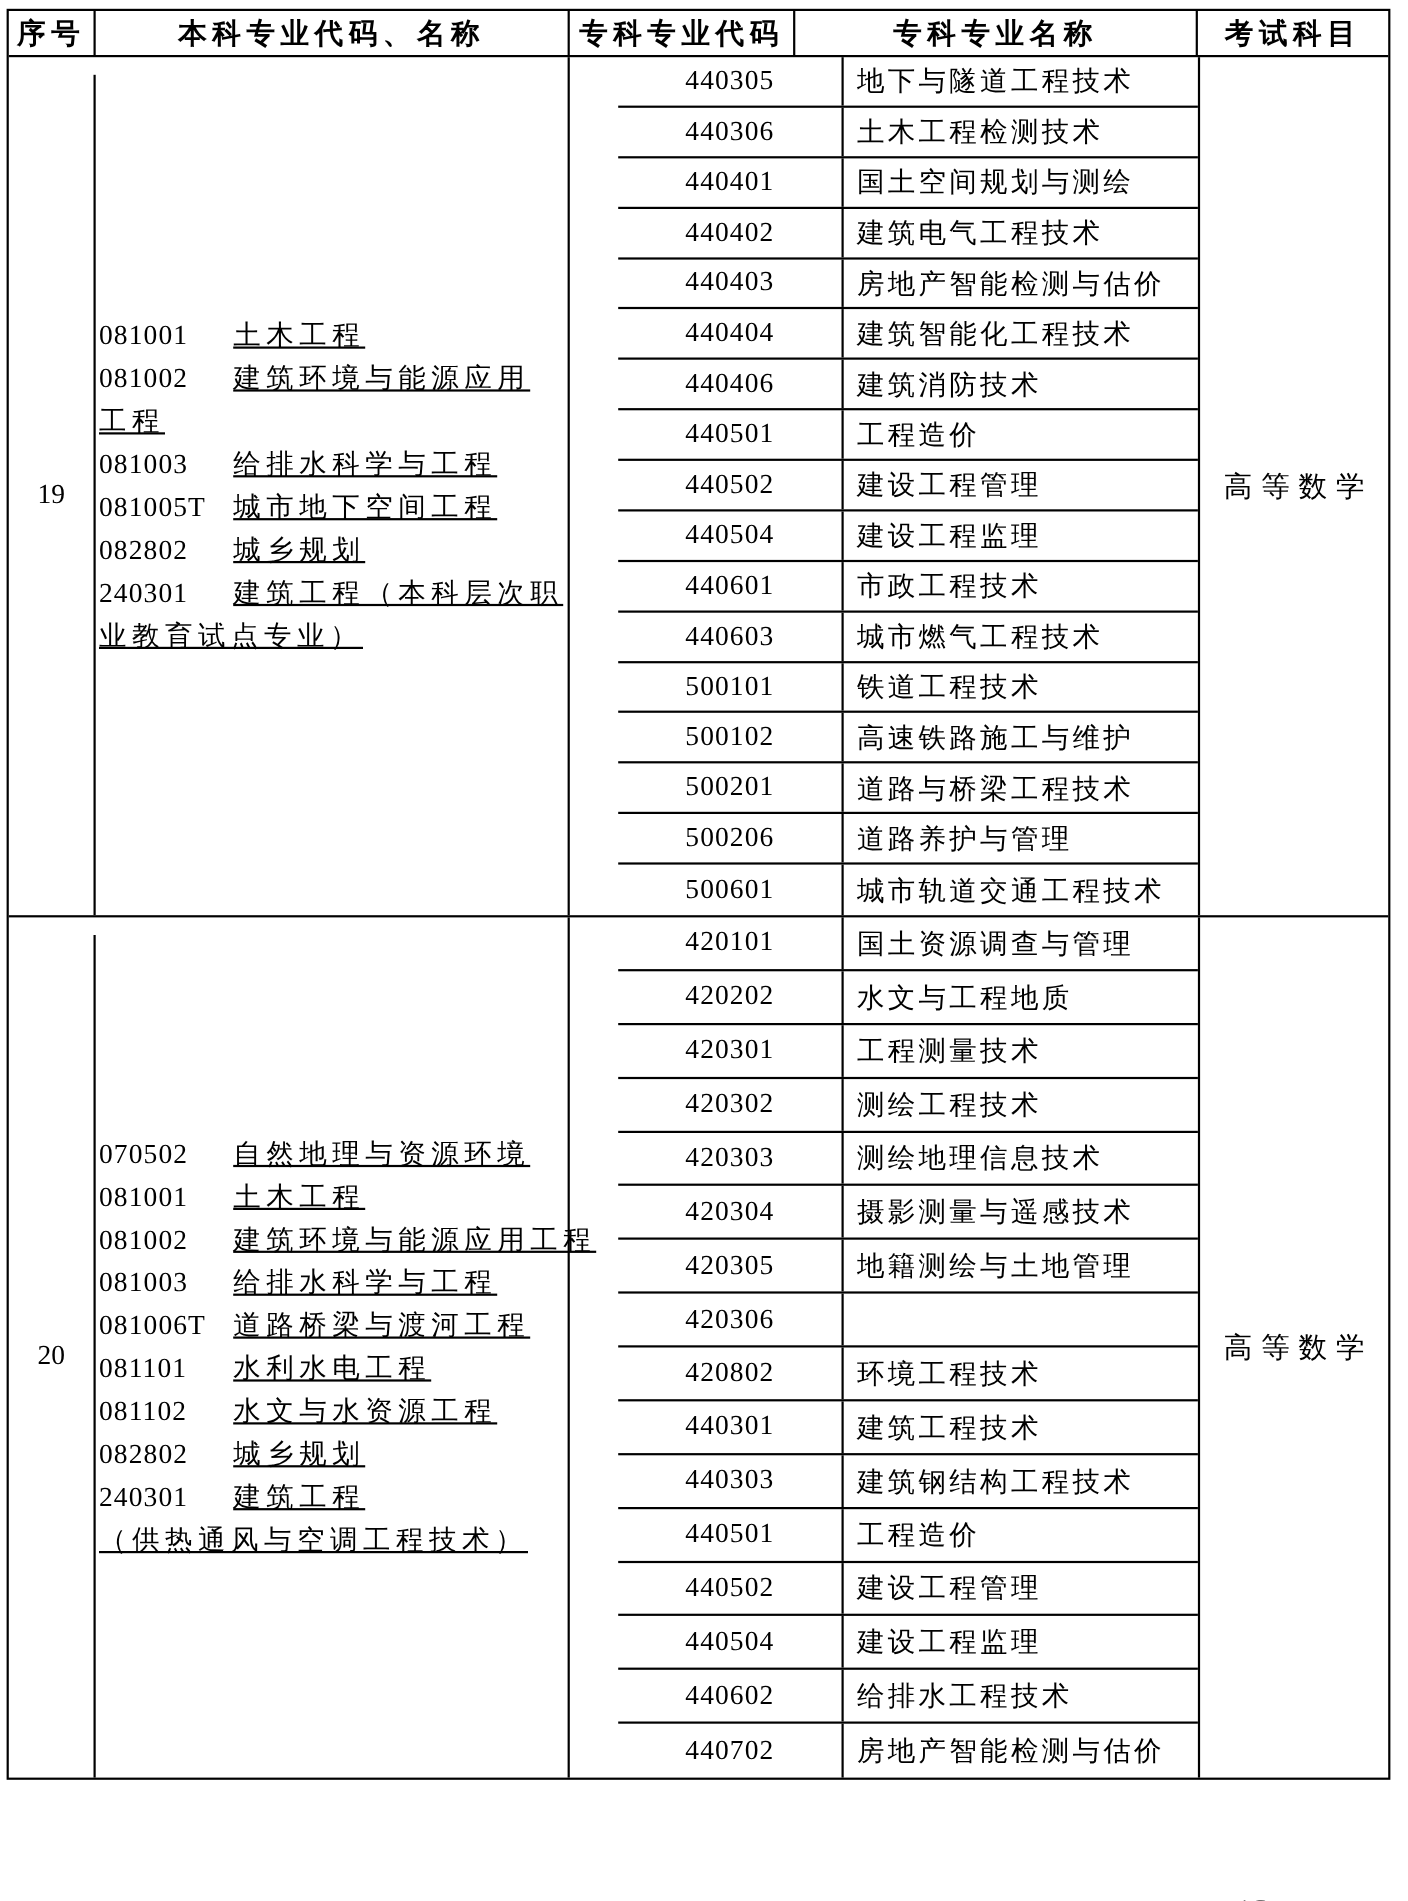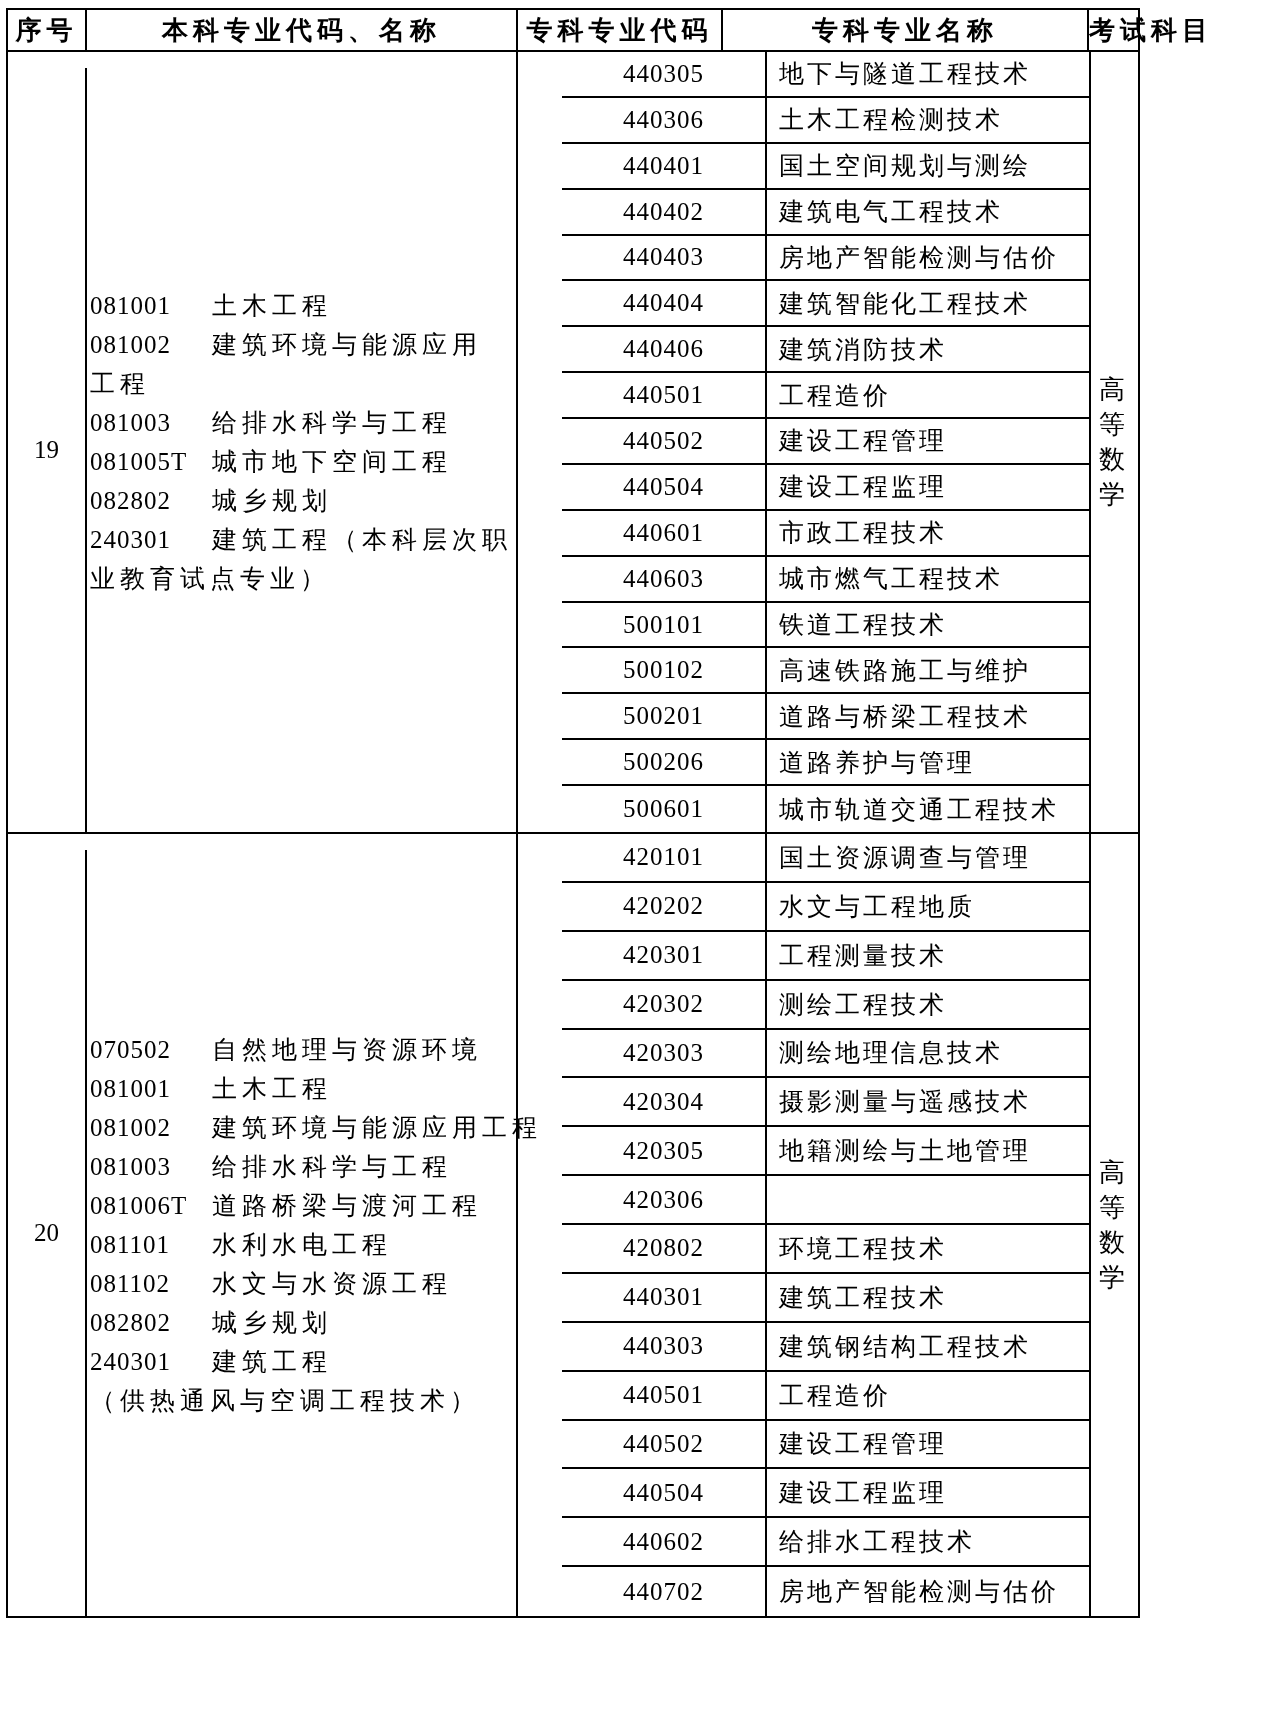--- a/index.html
+++ b/index.html
@@ -5,21 +5,21 @@
   * { box-sizing: border-box; margin: 0; padding: 0; }
   html, body { width: 1280px; height: 1728px; background: #ffffff; }
   body {
     position: relative;
     font-family: "Liberation Serif", "DejaVu Serif", serif;
     color: #000;
   }
   .tbl {
     position: absolute;
     left: 6px; top: 8px;
-    width: 1134px;
+    width: 1258px;
     border: 2px solid #000;
     background: #fff;
   }
   .hdr {
     display: grid;
     grid-template-columns: 79px 431px 205px 366px 1fr;
     height: 42px;
     border-bottom: 2px solid #000;
     font-family: "Liberation Sans", "DejaVu Sans", sans-serif;
     font-weight: bold;
@@ -42,20 +42,21 @@
   .cell { border-right: 2px solid #000; }
   .seq {
     display: flex; align-items: center; justify-content: center;
     font-size: 25px;
     margin-top: 16px;
   }
   .ug {
     display: flex; flex-direction: column; justify-content: center;
     padding-left: 3px;
     font-size: 25px;
+    text-decoration: underline;
   }
   .ugline {
     line-height: 39px;
     letter-spacing: 5px;
     white-space: nowrap;
   }
   .ugcode {
     display: inline-block;
     min-width: 122px;
     letter-spacing: 1px;

